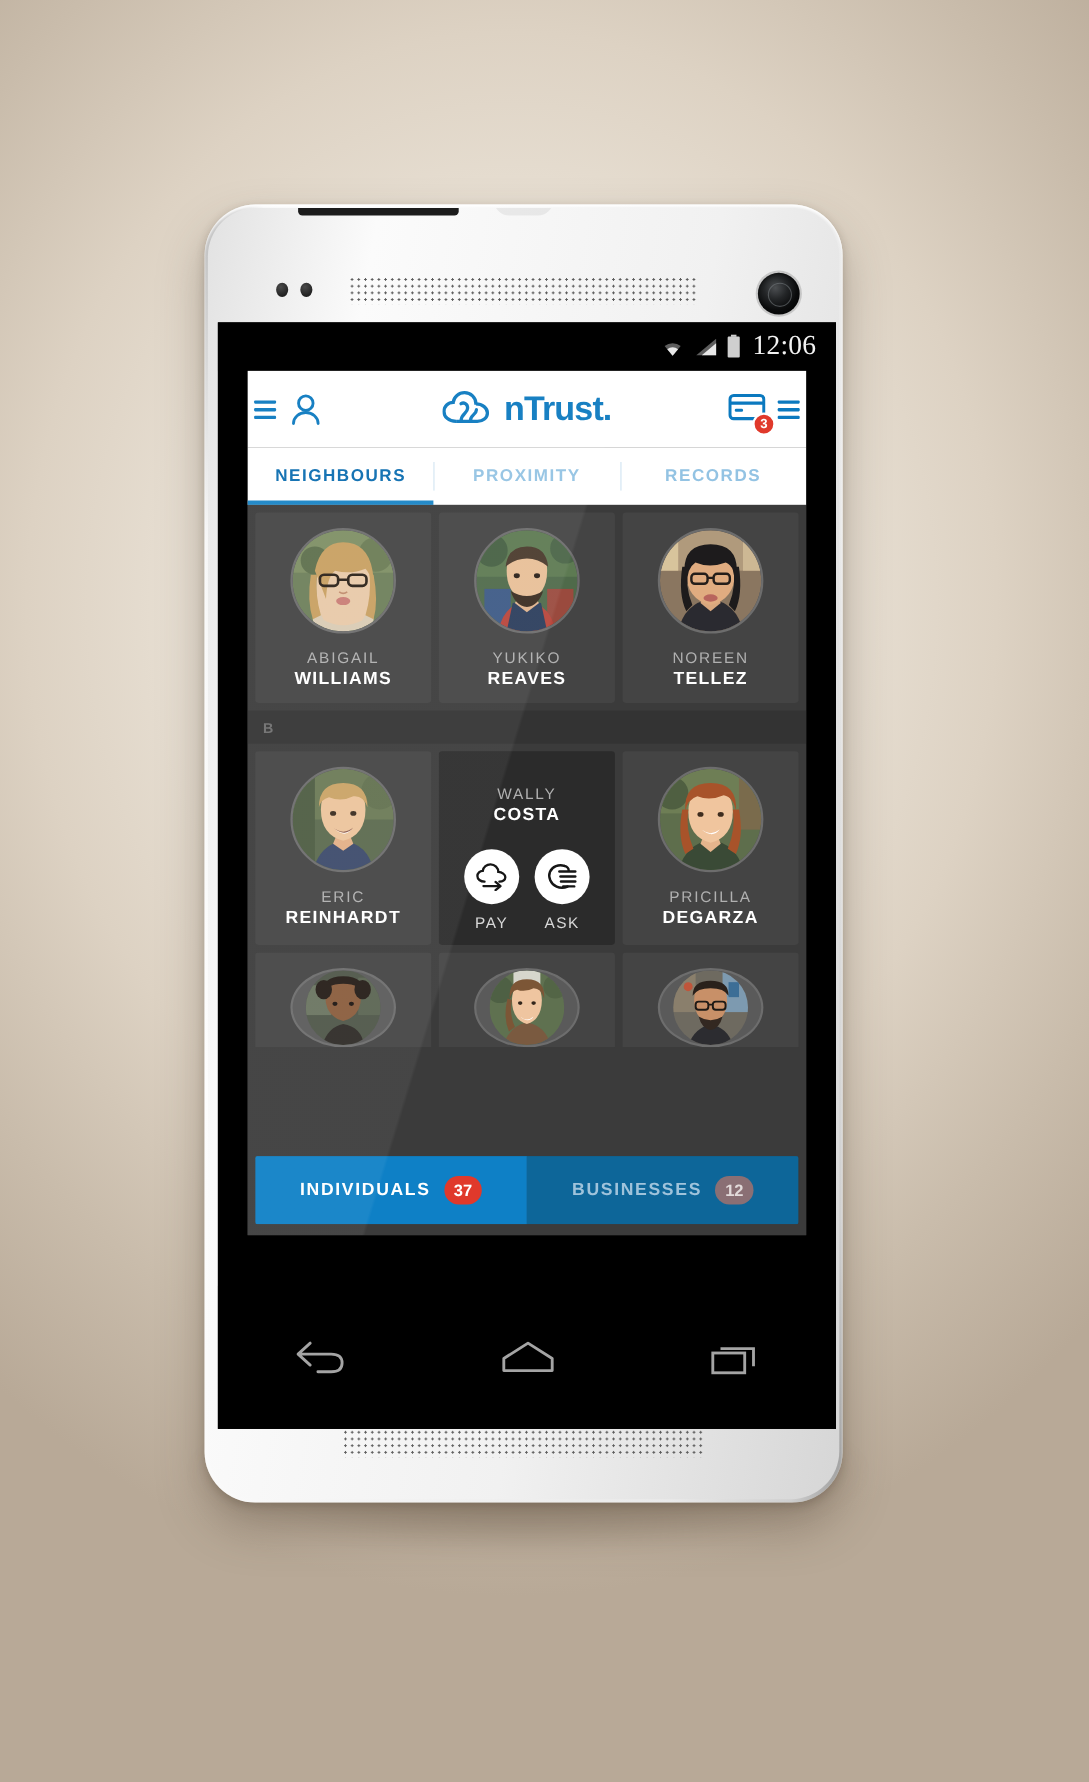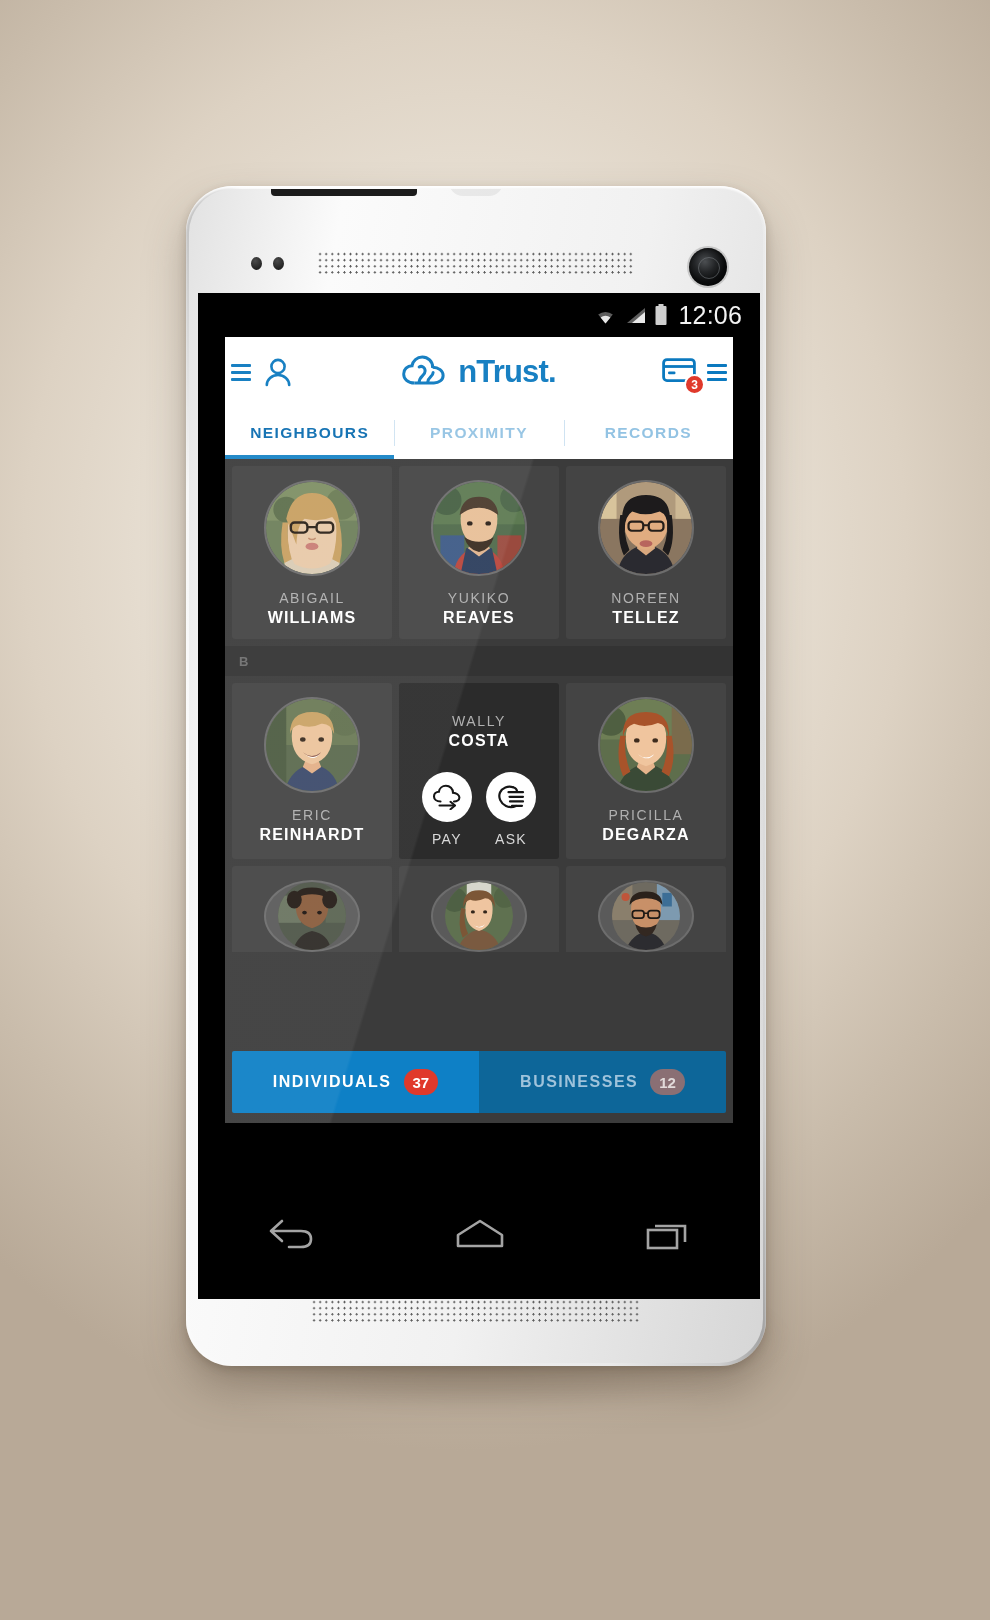--- a/index.html
+++ b/index.html
@@ -140,21 +140,21 @@
     justify-content: flex-end;
     padding-right: 18px;
     gap: 7px;
   }
   .sb-icon { display: block; }
   .sb-time {
     color: #f2f2f2;
     font-size: 25px;
     letter-spacing: 0.2px;
     margin-left: 3px;
-    font-family: Liberation Sans, sans-serif;
+    font-family: Liberation Serif, serif;
   }
 
   
   .app {
     position: absolute;
     left: 1px; top: 44px;
     width: 508px; height: 786px;
     background: #3b3b3b;
     overflow: hidden;
     margin-left: 26px;

